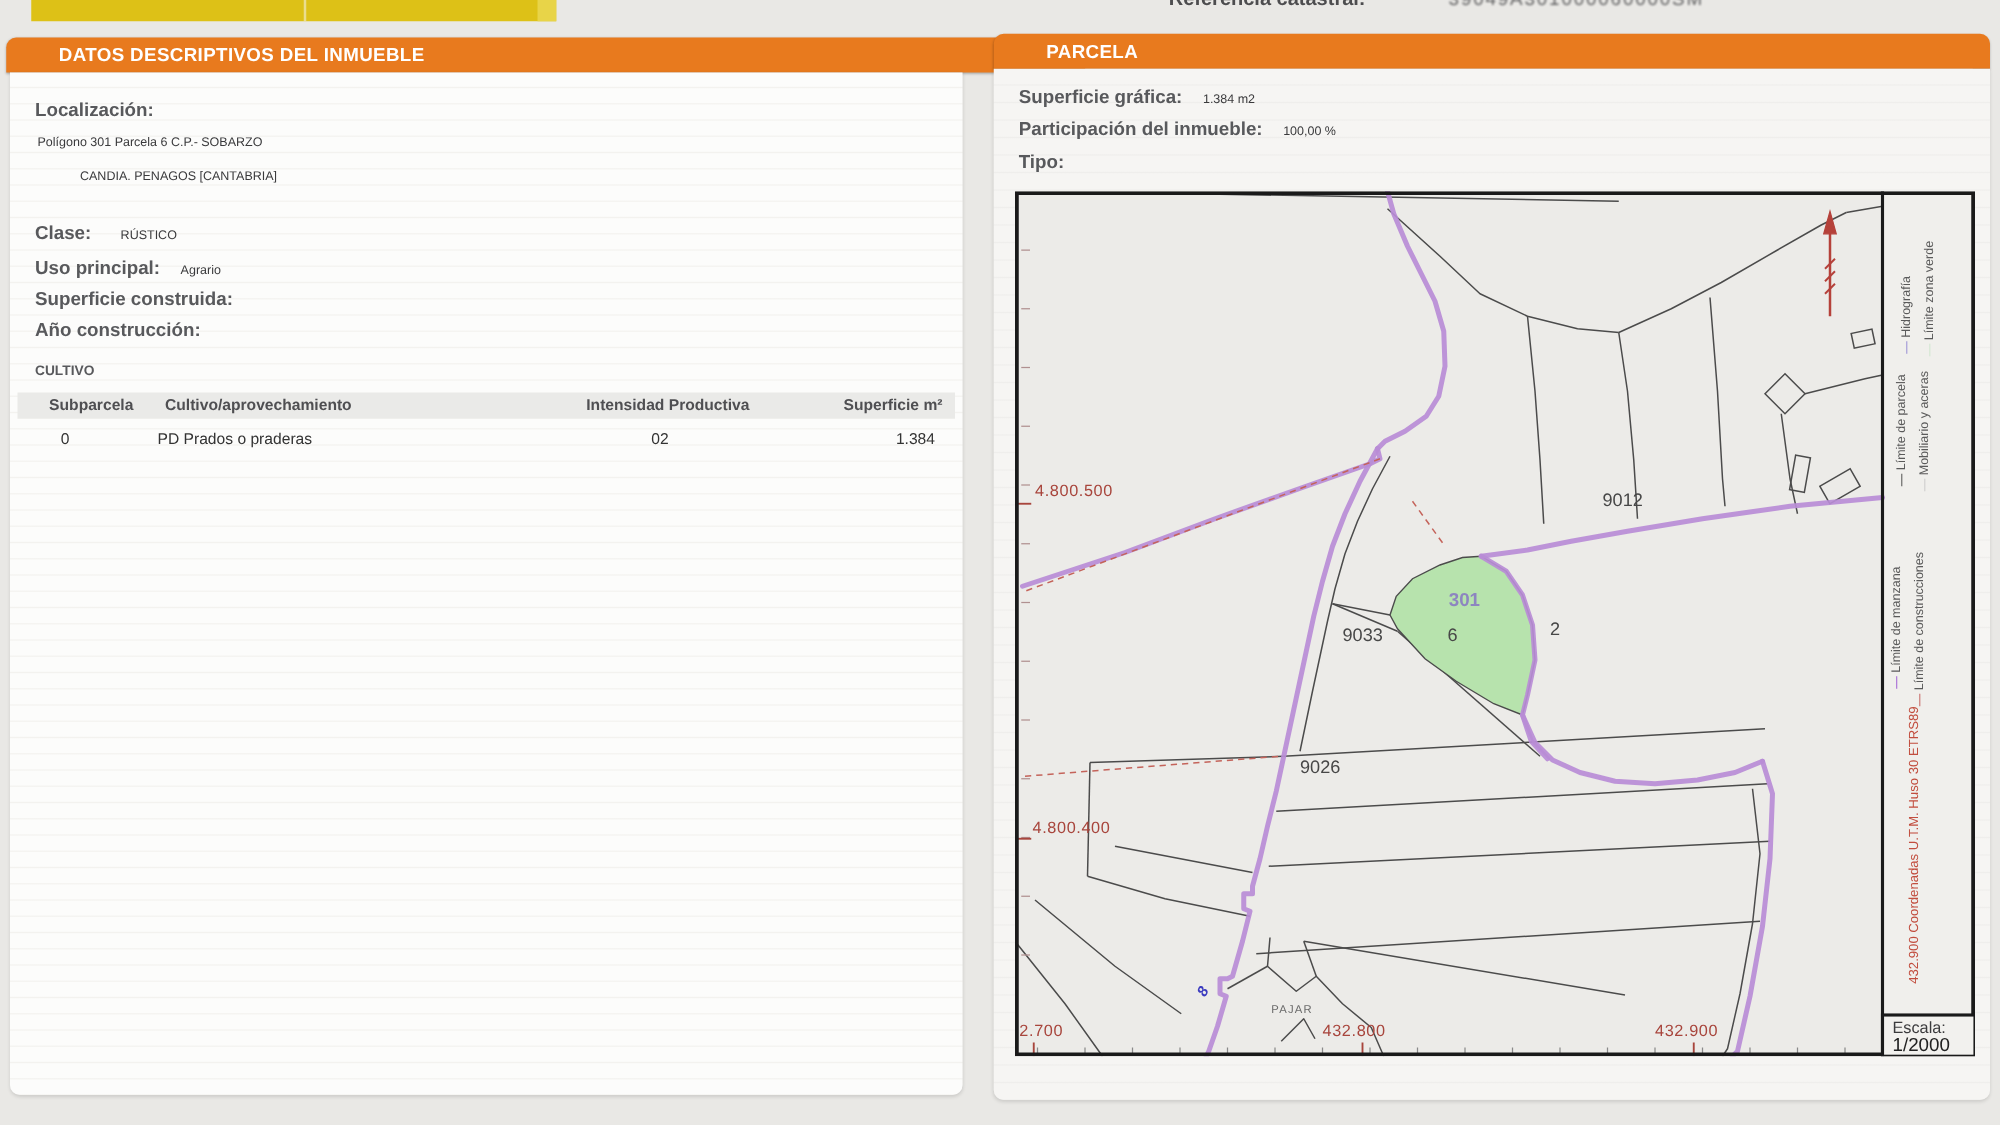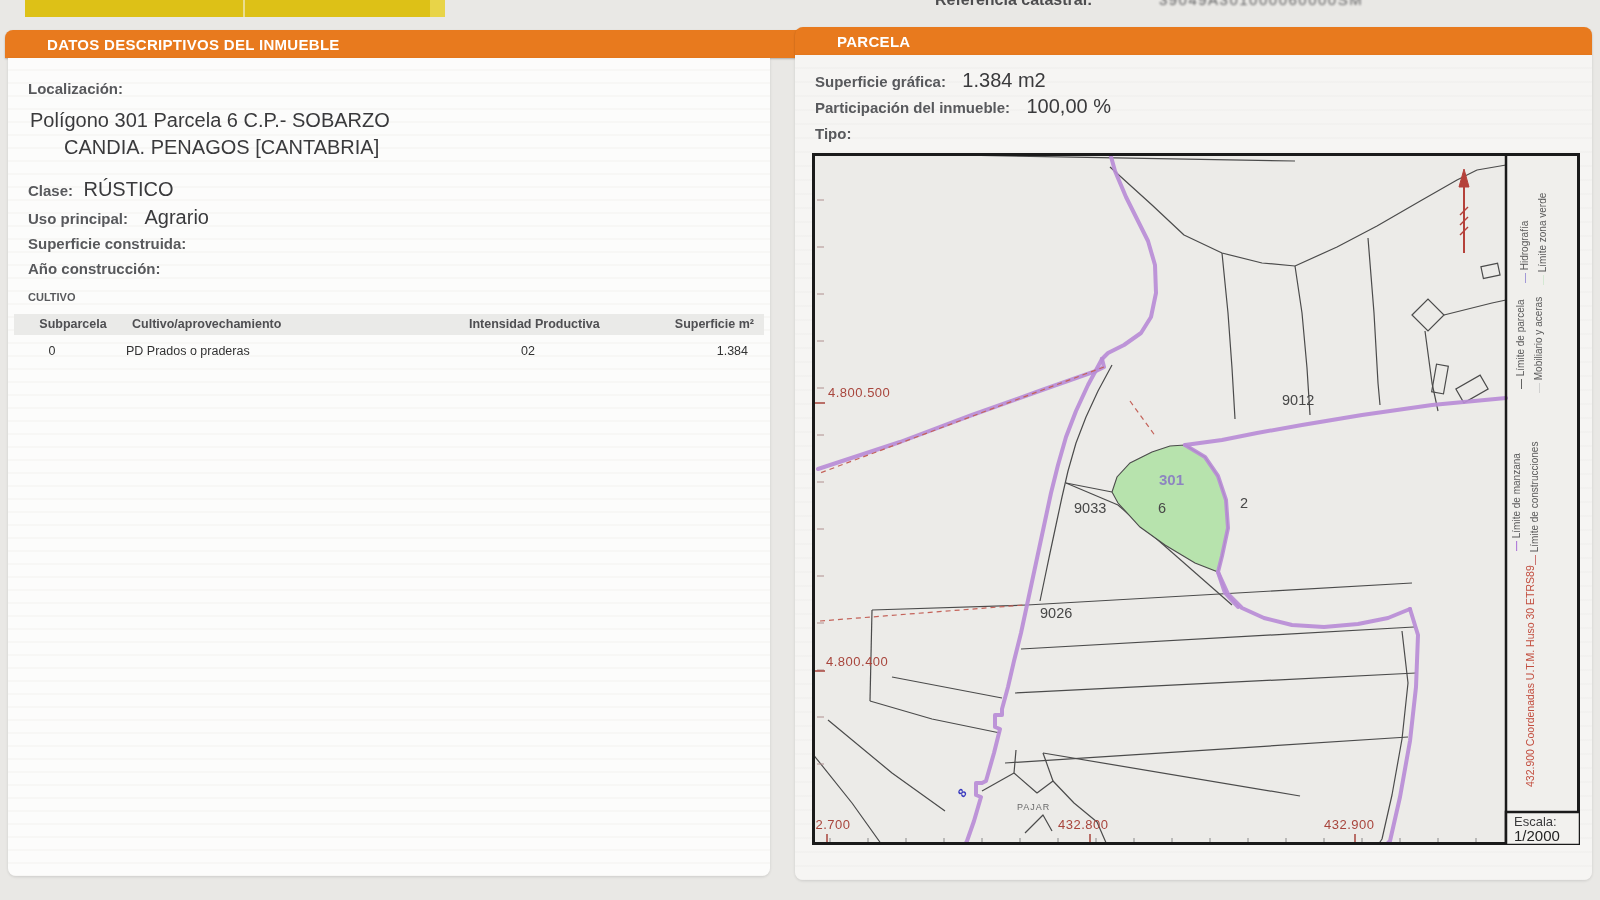--- a/index.html
+++ b/index.html
@@ -44,21 +44,21 @@
     left:8px;top:58px;width:762px;height:818px;
     background:repeating-linear-gradient(180deg,#fcfcfb 0px,#fcfcfb 11px,#f3f2ef 12px,#fcfcfb 13px);
     border-radius:0 0 8px 8px;box-shadow:0 1px 3px rgba(0,0,0,.12);
   }
   .card-right{
     left:795px;top:55px;width:797px;height:825px;
     background:repeating-linear-gradient(180deg,#f6f5f3 0px,#f6f5f3 12px,#efeeec 13px,#f6f5f3 14px);
     border-radius:0 0 8px 8px;box-shadow:0 1px 3px rgba(0,0,0,.12);
   }
   .fldlab{font-weight:bold;font-size:15px;color:#58595c;}
-  .fldval{font-size:20px;color:#3a3a3c;}
+  .fldval{font-size:10px;color:#3a3a3c;}
   .line{position:absolute;white-space:nowrap;}
 
   
   .tblhead{position:absolute;left:6px;right:6px;height:21px;background:#eaeae8;}
   .tc{position:absolute;font-size:12.5px;}
   .tch{font-weight:bold;color:#4f4f52;text-align:center;}
   .tcv{color:#333;}
   .c1{left:14px;width:90px;text-align:center;}
   .v1{left:14px;width:60px;text-align:center;}
   .c2{left:118px;}
@@ -100,21 +100,21 @@
 <div class="abs phead phead-left">
   <span>DATOS DESCRIPTIVOS DEL INMUEBLE</span>
 </div>
 <div class="abs card-left">
   <div class="line" style="left:20px;top:22px;"><span class="fldlab">Localización:</span></div>
   <div class="line fldval" style="left:22px;top:51px;">Polígono 301 Parcela 6 C.P.- SOBARZO</div>
   <div class="line fldval" style="left:22px;top:78px;margin-left:34px;">CANDIA. PENAGOS [CANTABRIA]</div>
 
   <div class="line" style="left:20px;top:120px;">
     <span class="fldlab">Clase:</span>
-    <span class="fldval" style="margin-left:6px;">RÚSTICO</span>
+    <span class="fldval" style="margin-left:19px;">RÚSTICO</span>
   </div>
   <div class="line" style="left:20px;top:148px;">
     <span class="fldlab">Uso principal:</span>
     <span class="fldval" style="margin-left:12px;">Agrario</span>
   </div>
   <div class="line" style="left:20px;top:173px;">
     <span class="fldlab">Superficie construida:</span>
     <span class="fldval" style="margin-left:10px;"></span>
   </div>
   <div class="line" style="left:20px;top:198px;">

